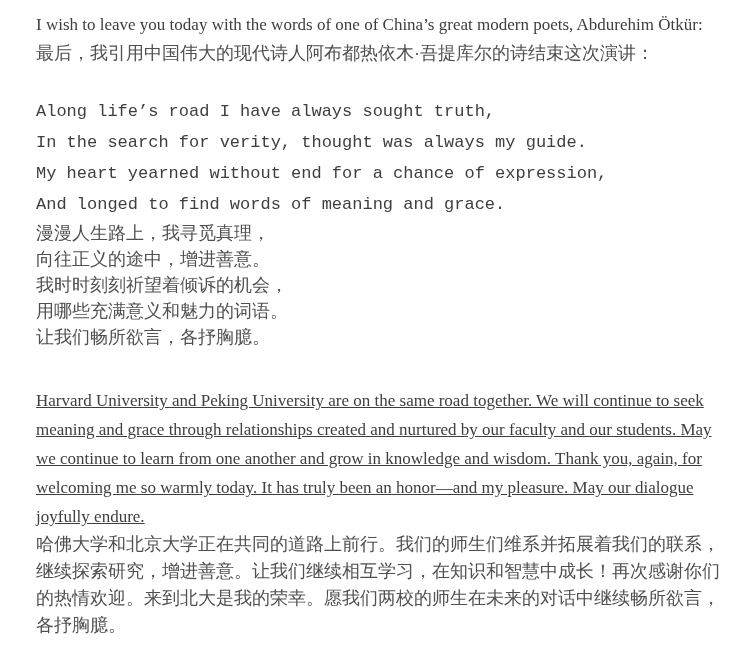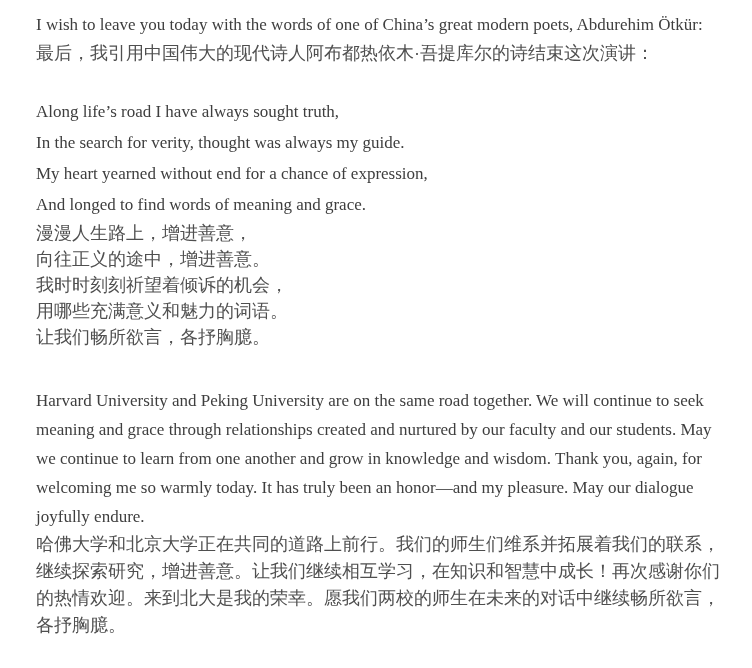--- a/index.html
+++ b/index.html
@@ -26,27 +26,28 @@
     color: #3e3e3e;
   }
   .zh {
     font-family: "Liberation Sans", "DejaVu Sans", sans-serif;
     font-size: 18px;
     color: #4f4f4f;
   }
   .intro-en { line-height: 30px; }
   .intro-zh { line-height: 26px; }
   .poem-en { margin-top: 30px; }
-  .poem-en p { line-height: 31px; }
+  .poem-en p { line-height: 31px; font-family: Liberation Mono, monospace; }
   .poem-zh p { line-height: 26px; }
   .closing-en {
     margin-top: 36px;
     line-height: 29px;
     max-width: 706px;
     text-align: left;
+    text-decoration: underline;
   }
   .closing-zh {
     line-height: 27px;
     max-width: 710px;
   }
 </style>
 </head>
 <body>
 
 <div class="page">
@@ -56,21 +57,21 @@
   <p class="zh intro-zh">最后，我引用中国伟大的现代诗人阿布都热依木·吾提库尔的诗结束这次演讲：</p>
 
   <div class="poem-en">
     <p class="en">Along life’s road I have always sought truth,</p>
     <p class="en">In the search for verity, thought was always my guide.</p>
     <p class="en">My heart yearned without end for a chance of expression,</p>
     <p class="en">And longed to find words of meaning and grace.</p>
   </div>
 
   <div class="poem-zh">
-    <p class="zh">漫漫人生路上，增进善意，</p>
+    <p class="zh">漫漫人生路上，我寻觅真理，</p>
     <p class="zh">向往正义的途中，增进善意。</p>
     <p class="zh">我时时刻刻祈望着倾诉的机会，</p>
     <p class="zh">用哪些充满意义和魅力的词语。</p>
     <p class="zh">让我们畅所欲言，各抒胸臆。</p>
   </div>
 
   <p class="en closing-en">Harvard University and Peking University are on the same road together. We will continue to seek meaning and grace through relationships created and nurtured by our faculty and our students. May we continue to learn from one another and grow in knowledge and wisdom. Thank you, again, for welcoming me so warmly today. It has truly been an honor—and my pleasure. May our dialogue joyfully endure.</p>
 
   <p class="zh closing-zh">哈佛大学和北京大学正在共同的道路上前行。我们的师生们维系并拓展着我们的联系，继续探索研究，增进善意。让我们继续相互学习，在知识和智慧中成长！再次感谢你们的热情欢迎。来到北大是我的荣幸。愿我们两校的师生在未来的对话中继续畅所欲言，各抒胸臆。</p>
 

